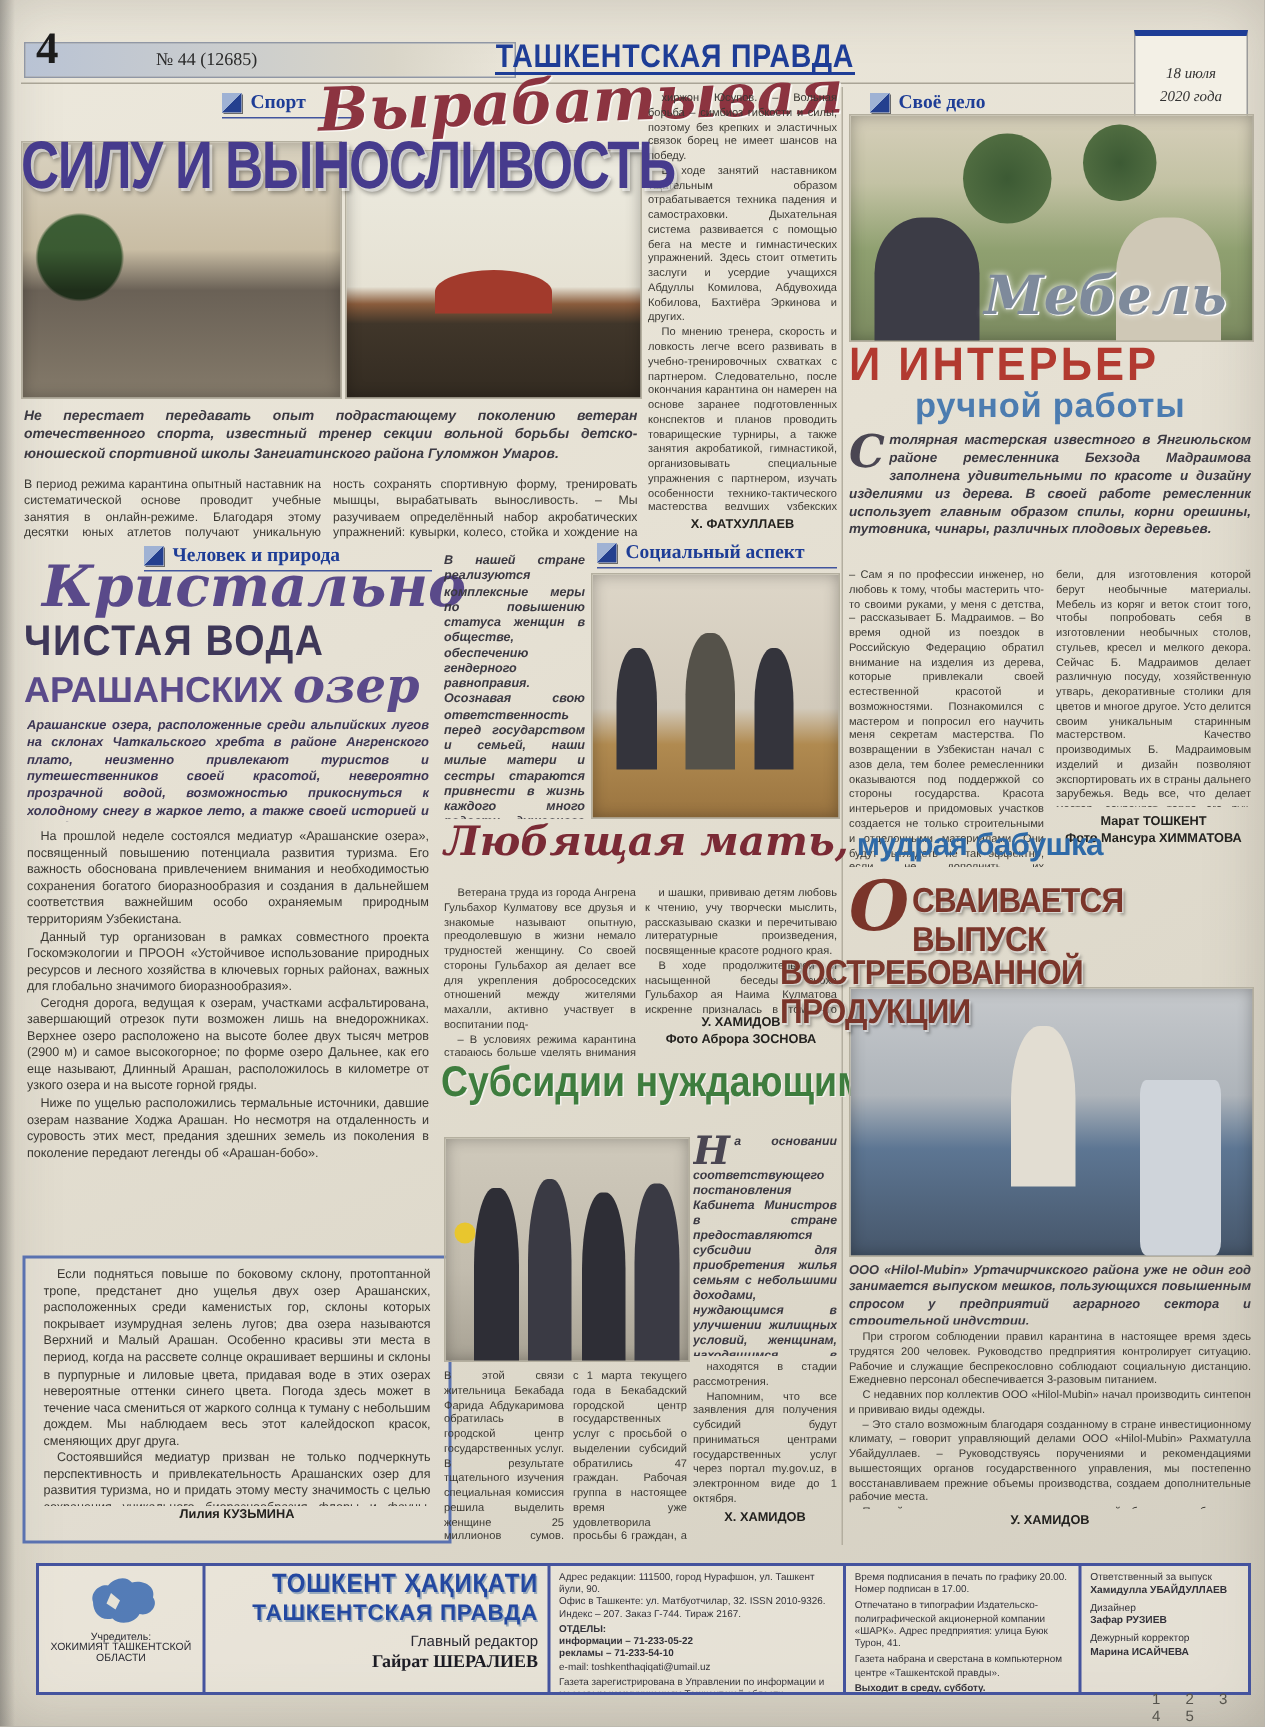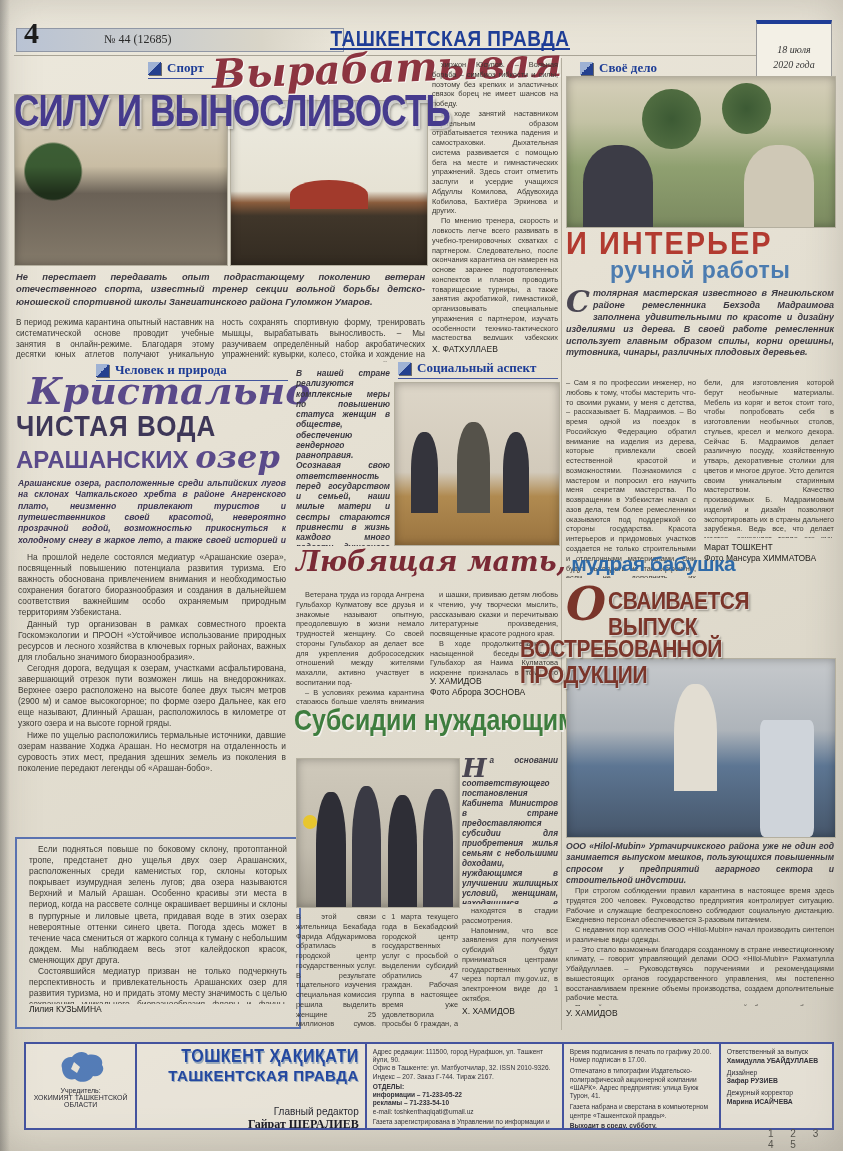--- a/index.html
+++ b/index.html
@@ -44,21 +44,21 @@
   .ph5{background:linear-gradient(180deg,#cfc9bb 0%,#c2bcae 60%,#a8a294 100%)}
   .ph5 .p{position:absolute;border-radius:45% 45% 0 0;background:#2e2e36}
   .ph5 .smile{position:absolute;left:4%;top:38%;width:14px;height:14px;border-radius:50%;background:#e8c62e}
   .ph6{background:linear-gradient(180deg,#c6c9cc 0%,#aeb4ba 40%,#5d7693 60%,#46566a 100%)}
   .ph6 .p{position:absolute;border-radius:45% 45% 0 0;background:#e2ddd2}
   
   .jt{font-size:8.2px;line-height:1.32;color:#3a3833;text-align:justify;overflow:hidden}
   .jt p{margin:0;text-indent:9px}
   .sm{font-size:7.4px}
   .lead{font-weight:bold;font-style:italic;color:#3b3942}
-  .by{font-weight:normal;font-size:8.5px;color:#23221f;text-align:left;line-height:1.3}
+  .by{font-weight:bold;font-size:8.5px;color:#23221f;text-align:center;line-height:1.3}
   .dropcap{float:left;font:italic bold 26px "DejaVu Serif",serif;line-height:.8;margin:2px 3px 0 0;color:#4a4652}
   
   .script{font-family:"DejaVu Serif",serif;font-style:italic;font-weight:bold}
   .h-sport-script{left:212px;top:44px;font-size:40px;color:#8c3440;transform:rotate(-2deg);
         text-shadow:1px 1px 0 rgba(255,255,255,.7)}
   .h-sport-caps{left:14px;top:86px;font-weight:bold;font-size:40px;color:#463b8d;letter-spacing:-1px;
         white-space:nowrap;transform:scale(.88,1.12);transform-origin:left top;z-index:3;
         text-shadow:2px 2px 0 rgba(255,255,255,.55),3px 3px 3px rgba(0,0,0,.35)}
   .h-nat-script{left:28px;top:368px;font-size:38px;color:#5a4a8a}
   .h-nat-caps1{left:16px;top:410px;font-weight:bold;font-size:26px;color:#3e3758;letter-spacing:1px;transform:scaleY(1.1);transform-origin:left top}
@@ -204,20 +204,21 @@
   <div class="abs seclabel" style="left:580px;top:60px;width:110px">
     <span class="secsq"></span>
     <span>Своё дело</span>
   </div>
   <div class="abs ph ph3" style="left:566px;top:76px;width:268px;height:150px">
     <div class="blob1"></div>
     <div class="blob2"></div>
     <div class="man1"></div>
     <div class="man2"></div>
   </div>
+  <div class="abs script h-mebel">Мебель</div>
   <div class="abs h-inter">И ИНТЕРЬЕР</div>
   <div class="abs h-ruch">ручной работы</div>
   <div class="abs jt lead" style="left:566px;top:288px;width:268px;height:84px;font-size:9px">
     <span class="dropcap" style="font-size:30px">С</span><span>толярная мастерская известного в Янгиюльском районе ремесленника Бехзода Мадраимова заполнена удивительными по красоте и дизайну изделиями из дерева. В своей работе ремесленник использует главным образом спилы, корни орешины, тутовника, чинары, различных плодовых деревьев.</span>
   </div>
   <div class="abs jt sm" style="left:566px;top:378px;width:130px;height:200px">– Сам я по профессии инженер, но любовь к тому, чтобы мастерить что-то своими руками, у меня с детства, – рассказывает Б. Мадраимов. – Во время одной из поездок в Российскую Федерацию обратил внимание на изделия из дерева, которые привлекали своей естественной красотой и возможностями. Познакомился с мастером и попросил его научить меня секретам мастерства. По возвращении в Узбекистан начал с азов дела, тем более ремесленники оказываются под поддержкой со стороны государства. Красота интерьеров и придомовых участков создается не только строительными и отделочными материалами. Они будут выглядеть не так эффектно, если не дополнить их декоративными элементами, контрастными пятнами и интересными формами. Эти слова не сочетаются в ме-</div>
   <div class="abs jt sm" style="left:704px;top:378px;width:130px;height:160px">бели, для изготовления которой берут необычные материалы. Мебель из коряг и веток стоит того, чтобы попробовать себя в изготовлении необычных столов, стульев, кресел и мелкого декора. Сейчас Б. Мадраимов делает различную посуду, хозяйственную утварь, декоративные столики для цветов и многое другое. Усто делится своим уникальным старинным мастерством. Качество производимых Б. Мадраимовым изделий и дизайн позволяют экспортировать их в страны дальнего зарубежья. Ведь все, что делает мастер, сохраняет тепло его рук, каждое изделие неповторимо, с уникальным рисунком и текстурой дерева.</div>
   <div class="abs by" style="left:704px;top:542px;width:130px">
     <div>Марат ТОШКЕНТ</div>
     <div>Фото Мансура ХИММАТОВА</div>
@@ -228,39 +229,39 @@
     <div class="t">СВАИВАЕТСЯ ВЫПУСК</div>
     <div class="t" style="margin-left:-46px">ВОСТРЕБОВАННОЙ ПРОДУКЦИИ</div>
   </div>
   <div class="abs ph ph6" style="left:566px;top:658px;width:268px;height:178px">
     <div class="p" style="left:40%;top:14%;width:16%;height:60%"></div>
     <div class="p" style="left:72%;top:34%;width:20%;height:66%;background:#cfd4da;border-radius:8%"></div>
   </div>
   <div class="abs jt lead" style="left:566px;top:841px;width:268px;height:42px;font-size:8.6px">ООО «Hilol-Mubin» Уртачирчикского района уже не один год занимается выпуском мешков, пользующихся повышенным спросом у предприятий аграрного сектора и строительной индустрии.</div>
   <div class="abs jt sm" style="left:566px;top:886px;width:268px;height:120px">
     <p>При строгом соблюдении правил карантина в настоящее время здесь трудятся 200 человек. Руководство предприятия контролирует ситуацию. Рабочие и служащие беспрекословно соблюдают социальную дистанцию. Ежедневно персонал обеспечивается 3-разовым питанием.</p>
-    <p>С недавних пор коллектив ООО «Hilol-Mubin» начал производить синтепон и различные виды одежды.</p>
+    <p>С недавних пор коллектив ООО «Hilol-Mubin» начал производить синтепон и прививаю виды одежды.</p>
     <p>– Это стало возможным благодаря созданному в стране инвестиционному климату, – говорит управляющий делами ООО «Hilol-Mubin» Рахматулла Убайдуллаев. – Руководствуясь поручениями и рекомендациями вышестоящих органов государственного управления, мы постепенно восстанавливаем прежние объемы производства, создаем дополнительные рабочие места.</p>
     <p>Полный запуск производственных мощностей будет способствовать насыщению отечественного рынка качественными товарами, обеспечению занятости трудоспособного населения.</p>
   </div>
   <div class="abs by" style="left:566px;top:1008px;width:268px">У. ХАМИДОВ</div>
 
   <div class="abs footer">
     <div class="fcell f-founder">
       <svg width="54" height="38" viewBox="0 0 54 38">
         <path d="M8 20 C6 14 12 8 18 9 C22 4 30 2 34 7 C42 5 50 10 48 17 C52 22 46 30 39 28 C36 34 26 36 21 31 C13 33 8 27 8 20 Z" fill="#3a6ab0" opacity="0.85"></path>
         <path d="M20 14 l6 5 -3 6 -6 -4 Z" fill="#e6e2d6"></path>
       </svg>
       <div>Учредитель:</div>
       <div>ХОКИМИЯТ ТАШКЕНТСКОЙ ОБЛАСТИ</div>
     </div>
     <div class="fcell f-mast">
       <div class="m1">ТОШКЕНТ ҲАҚИҚАТИ</div>
       <div class="m2">ТАШКЕНТСКАЯ ПРАВДА</div>
-      <div style="font-size:10px;color:#2a2a33;margin-top:22px">Главный редактор</div>
+      <div style="font-size:10px;color:#2a2a33;margin-top:5px">Главный редактор</div>
       <div style="font:bold 12px 'Liberation Serif',serif;color:#1c1c24">Гайрат ШЕРАЛИЕВ</div>
     </div>
     <div class="fcell f-addr">
       <div>Адрес редакции: 111500, город Нурафшон, ул. Ташкент йули, 90.</div>
       <div>Офис в Ташкенте: ул. Матбуотчилар, 32. ISSN 2010-9326.</div>
       <div>Индекс – 207. Заказ Г-744. Тираж 2167.</div>
       <div style="font-weight:bold;margin-top:2px">ОТДЕЛЫ:</div>
       <div style="font-weight:bold">информации – 71-233-05-22</div>
       <div style="font-weight:bold">рекламы – 71-233-54-10</div>
       <div>e-mail: toshkenthaqiqati@umail.uz</div>

